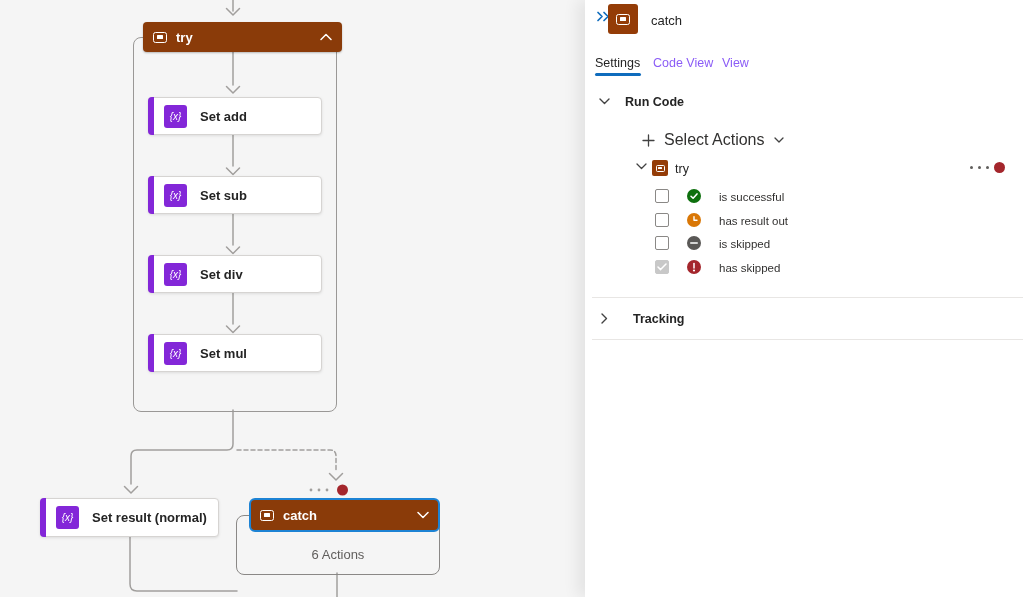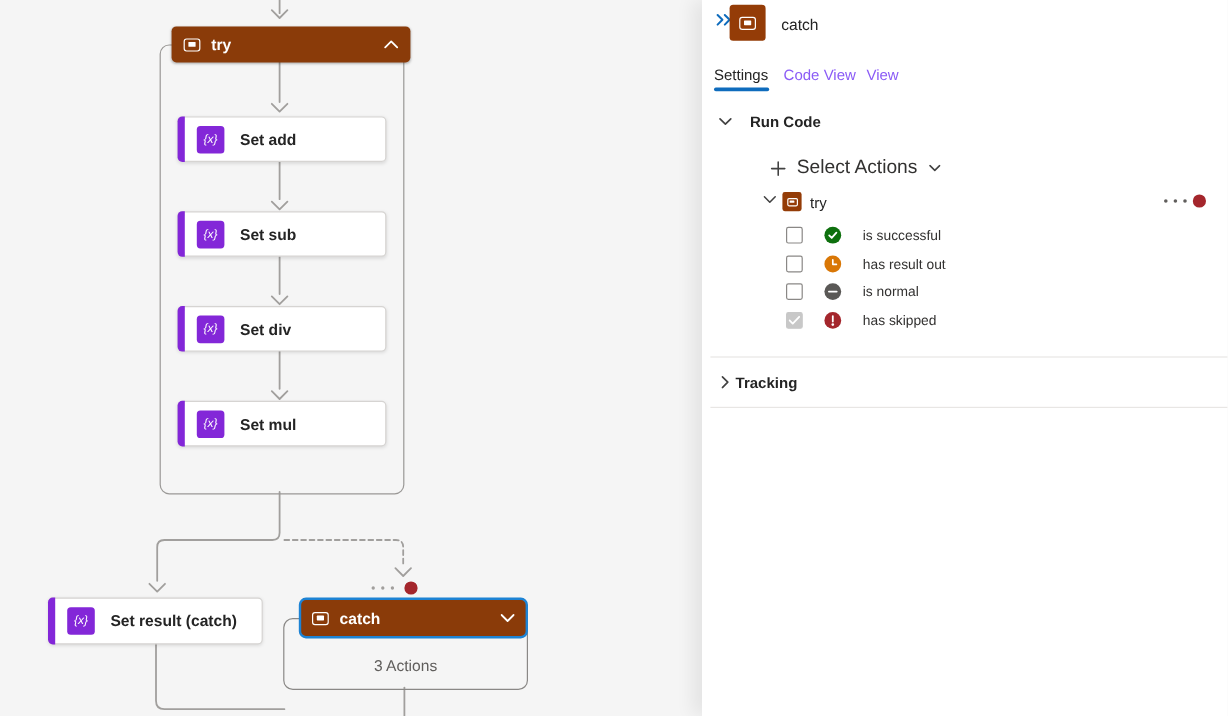--- a/index.html
+++ b/index.html
@@ -137,25 +137,25 @@
   </div>
   <div class="card" style="left:148px;top:334px;width:172px;height:36px">
     <span class="bar"></span>
     <span class="vicon">{x}</span>
     <span class="c-lbl">Set mul</span>
   </div>
 
   <div class="card" style="left:40px;top:498px;width:177px;height:37px">
     <span class="bar"></span>
     <span class="vicon">{x}</span>
-    <span class="c-lbl">Set result (catch)</span>
+    <span class="c-lbl">Set result (normal)</span>
   </div>
 
   <div class="scope-container" style="left:236px;top:515px;width:202px;height:58px;border-color:#8a8886">
-    <span class="scope-summary" style="top:31px">3 Actions</span>
+    <span class="scope-summary" style="top:31px">6 Actions</span>
   </div>
   <div class="catch-header" style="left:249px;top:498px;width:169px;height:30px">
     <span class="sglyph">
         <i></i>
       </span>
     <span class="s-lbl">catch</span>
     <span class="chev">
       <svg width="12" height="8" viewBox="0 0 12 8">
           <path d="M1 1.5 L6 6.5 L11 1.5" stroke="#fff" stroke-width="1.5" fill="none" stroke-linecap="round" stroke-linejoin="round"></path>
         </svg>
@@ -236,21 +236,21 @@
     </span>
     <span class="st-lbl">has result out</span>
   </div>
   <div class="st-row" style="top:236px">
     <span class="cbx"></span>
     <span class="stic st-skipped">
       <svg width="14" height="14" viewBox="0 0 14 14">
           <path d="M3.8 7 H10.2" stroke="#fff" stroke-width="1.6" stroke-linecap="round"></path>
         </svg>
     </span>
-    <span class="st-lbl">is normal</span>
+    <span class="st-lbl">is skipped</span>
   </div>
   <div class="st-row" style="top:260px">
     <span class="cbx checked-disabled">
       <svg width="10" height="8" viewBox="0 0 10 8">
         <path d="M1 4 L3.6 6.6 L9 1" stroke="#fff" stroke-width="1.5" fill="none" stroke-linecap="round" stroke-linejoin="round"></path>
       </svg>
     </span>
     <span class="stic st-failed">
       <svg width="14" height="14" viewBox="0 0 14 14">
           <path d="M7 3.4 V8" stroke="#fff" stroke-width="1.5" stroke-linecap="round"></path>
@@ -260,16 +260,16 @@
     <span class="st-lbl">has skipped</span>
   </div>
 
   <span class="divider" style="top:297px"></span>
 
   <span class="sec-chev" style="left:16px;top:313px">
     <svg width="7" height="11" viewBox="0 0 7 11">
         <path d="M1 1 L5.5 5.5 L1 10" stroke="#424242" stroke-width="1.4" fill="none" stroke-linecap="round" stroke-linejoin="round"></path>
       </svg>
   </span>
-  <span class="sec-hdr" style="left:28px;top:312px">Tracking</span>
+  <span class="sec-hdr" style="left:48px;top:312px">Tracking</span>
 
   <span class="divider" style="top:339px"></span>
 </div>
 
 </body></html>

